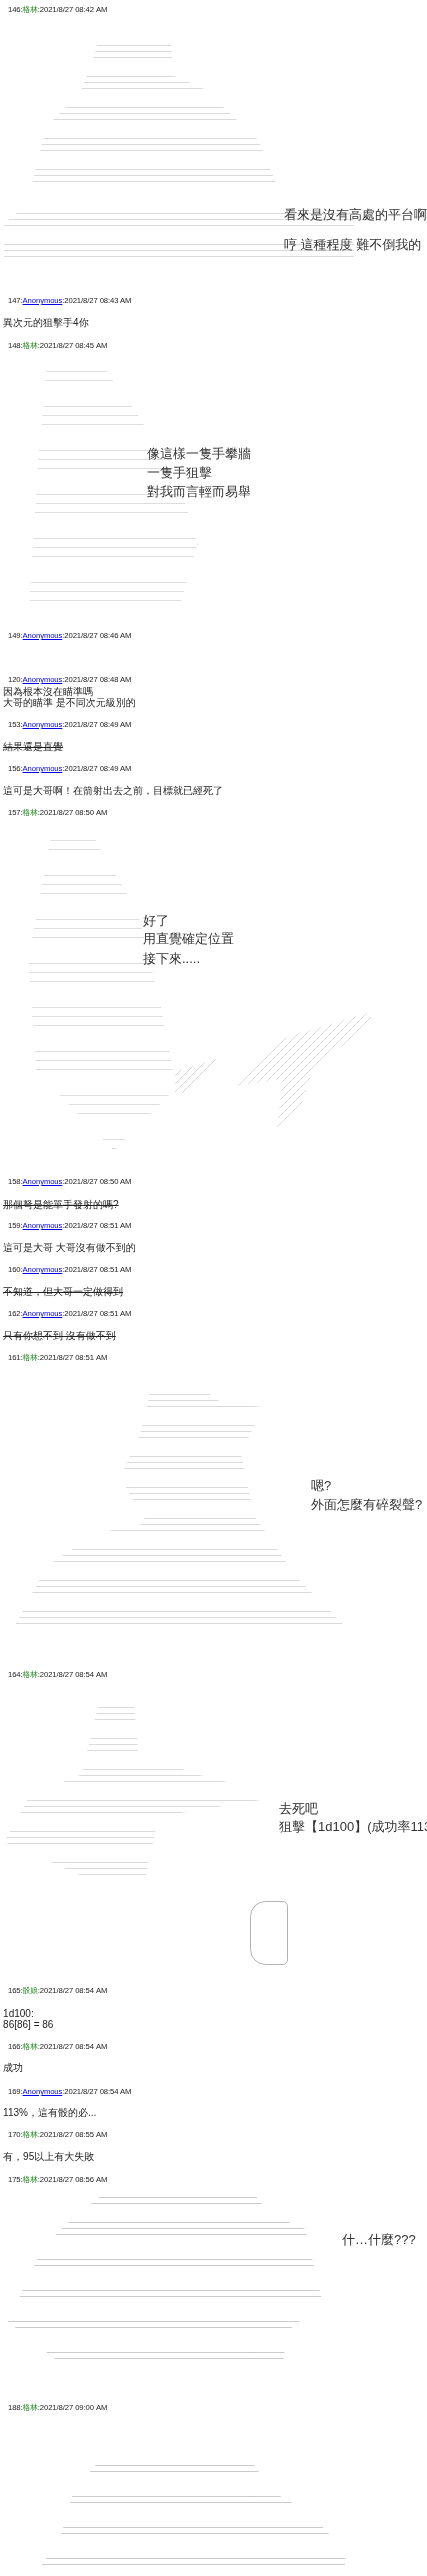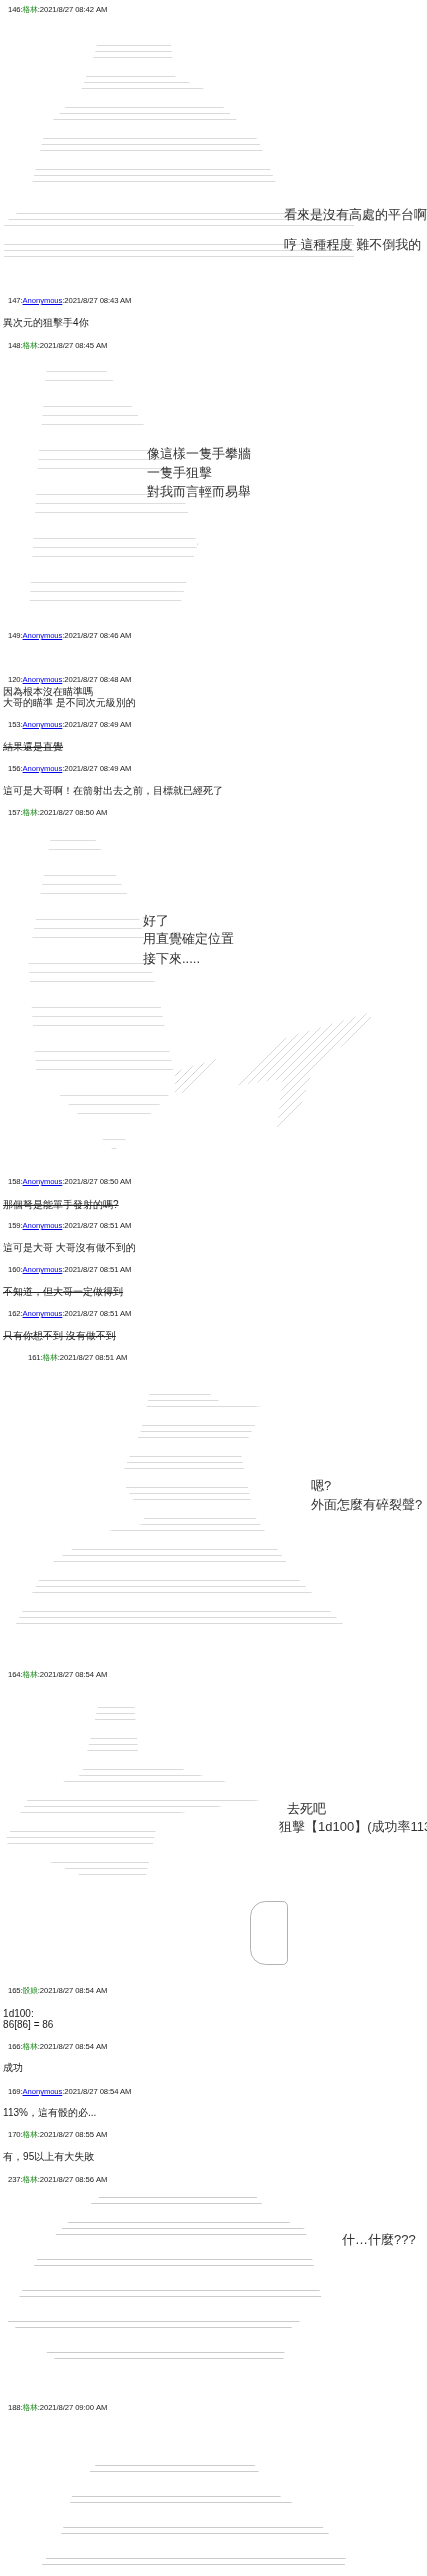--- a/index.html
+++ b/index.html
@@ -84,33 +84,33 @@
 <div class="hdr" style="top:1265px;">
   <span>160</span>:<span class="name-anon">Anonymous</span>:<span>2021/8/27 08:51 AM</span>
 </div>
 <div class="body strike" style="top:1287px;">不知道，但大哥一定做得到</div>
 
 <div class="hdr" style="top:1309px;">
   <span>162</span>:<span class="name-anon">Anonymous</span>:<span>2021/8/27 08:51 AM</span>
 </div>
 <div class="body strike" style="top:1331px;">只有你想不到 沒有做不到</div>
 
-<div class="hdr" style="top:1353px;margin-left:20px;">
+<div class="hdr" style="top:1353px;">
   <span>161</span>:<span class="name-op">格林</span>:<span>2021/8/27 08:51 AM</span>
 </div>
 <div class="art lines" style="left:13px;top:1377px;width:335px;height:252px;clip-path:polygon(42% 0,52% 0,62% 10%,75% 12%,68% 30%,72% 55%,85% 80%,100% 100%,0 100%,10% 75%,25% 62%,40% 58%,32% 40%,38% 22%);"></div>
 <div class="dlg" style="left:311px;top:1482px;">嗯?</div>
 <div class="dlg" style="left:311px;top:1501px;">外面怎麼有碎裂聲?</div>
 
 <div class="hdr" style="top:1670px;">
   <span>164</span>:<span class="name-op">格林</span>:<span>2021/8/27 08:54 AM</span>
 </div>
 <div class="art lines" style="left:4.1px;top:1690px;width:258px;height:211px;clip-path:polygon(38% 0,50% 0,52% 30%,75% 40%,100% 48%,100% 52%,60% 60%,55% 88%,30% 88%,0 72%,10% 50%,30% 40%);"></div>
 <div class="art sparse" style="left:250px;top:1901px;width:36px;height:62px;border:0.5px solid #aaa;border-radius:15.5px 5.2px 5.2px 15.5px;background:none;"></div>
-<div class="dlg" style="left:279px;top:1805px;margin-left:8px;">去死吧</div>
+<div class="dlg" style="left:279px;top:1805px;">去死吧</div>
 <div class="dlg" style="left:279px;top:1823px;">狙擊【1d100】(成功率113%)</div>
 
 <div class="hdr" style="top:1986px;">
   <span>165</span>:<span class="name-op">骰娘</span>:<span>2021/8/27 08:54 AM</span>
 </div>
 <div class="body" style="top:2009px;">1d100:</div>
 <div class="body" style="top:2020px;">86[86] = 86</div>
 
 <div class="hdr" style="top:2042px;">
   <span>166</span>:<span class="name-op">格林</span>:<span>2021/8/27 08:54 AM</span>
@@ -121,21 +121,21 @@
   <span>169</span>:<span class="name-anon">Anonymous</span>:<span>2021/8/27 08:54 AM</span>
 </div>
 <div class="body" style="top:2108px;">113%，這有骰的必...</div>
 
 <div class="hdr" style="top:2130px;">
   <span>170</span>:<span class="name-op">格林</span>:<span>2021/8/27 08:55 AM</span>
 </div>
 <div class="body" style="top:2152px;">有，95以上有大失敗</div>
 
 <div class="hdr" style="top:2175px;">
-  <span>237</span>:<span class="name-op">格林</span>:<span>2021/8/27 08:56 AM</span>
+  <span>175</span>:<span class="name-op">格林</span>:<span>2021/8/27 08:56 AM</span>
 </div>
 <div class="art dots" style="left:7.7px;top:2192px;width:350px;height:185px;clip-path:polygon(28% 0,70% 0,75% 12%,85% 20%,90% 60%,80% 75%,78% 100%,20% 100%,0 70%,10% 30%,18% 15%);"></div>
 <div class="dlg" style="left:342px;top:2236px;">什…什麼???</div>
 
 <div class="hdr" style="top:2403px;">
   <span>188</span>:<span class="name-op">格林</span>:<span>2021/8/27 09:00 AM</span>
 </div>
 <div class="art dots" style="left:5.2px;top:2460px;width:379px;height:206px;clip-path:polygon(25% 0,65% 0,70% 15%,80% 25%,90% 45%,88% 75%,70% 100%,20% 100%,0 80%,15% 35%,18% 15%);"></div>
 
 

